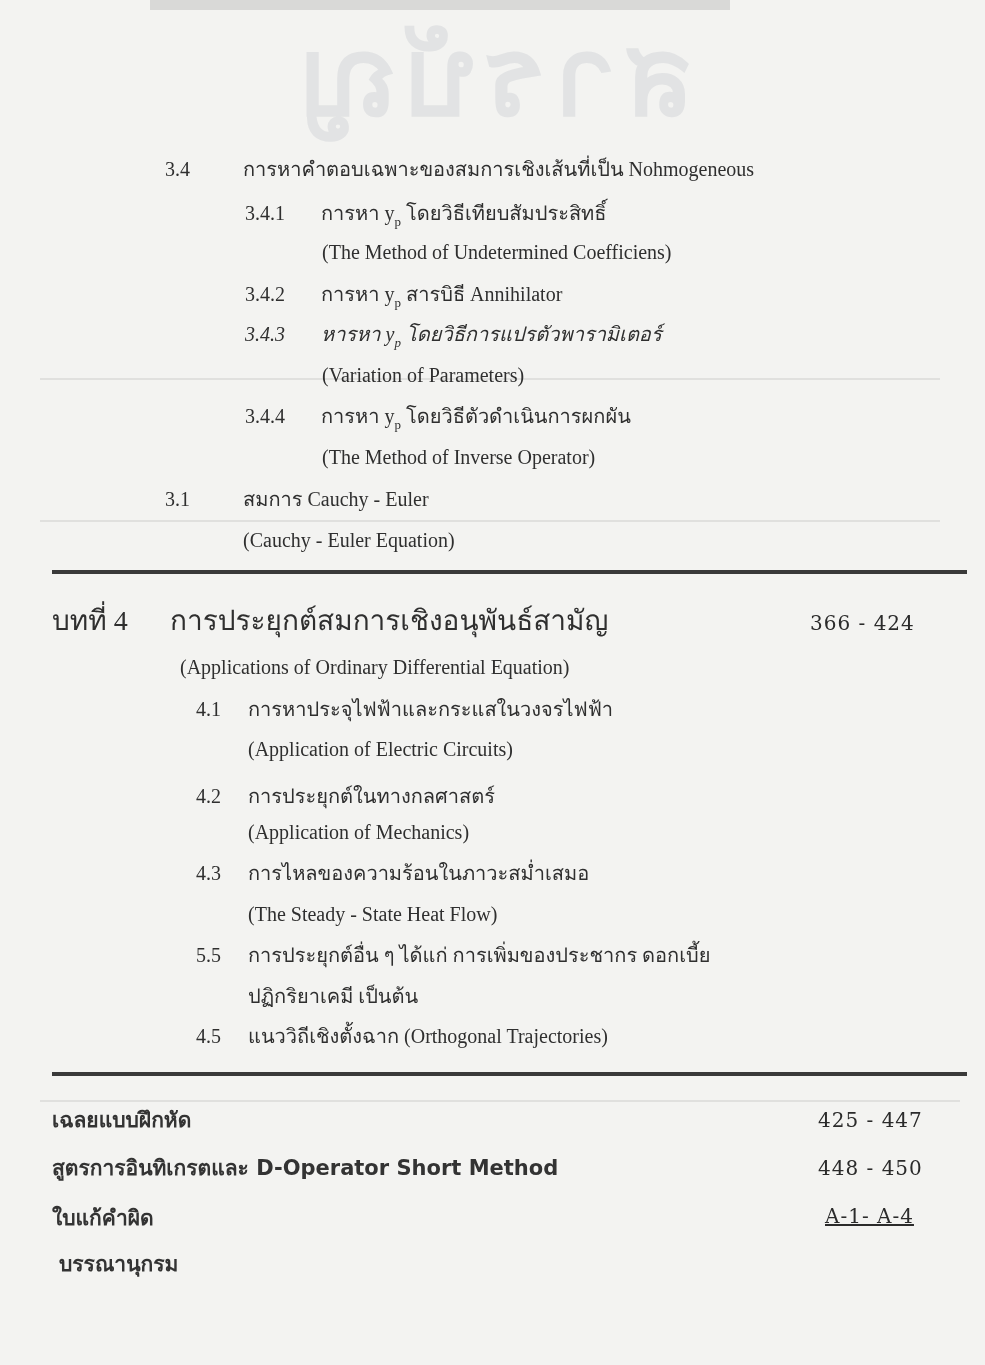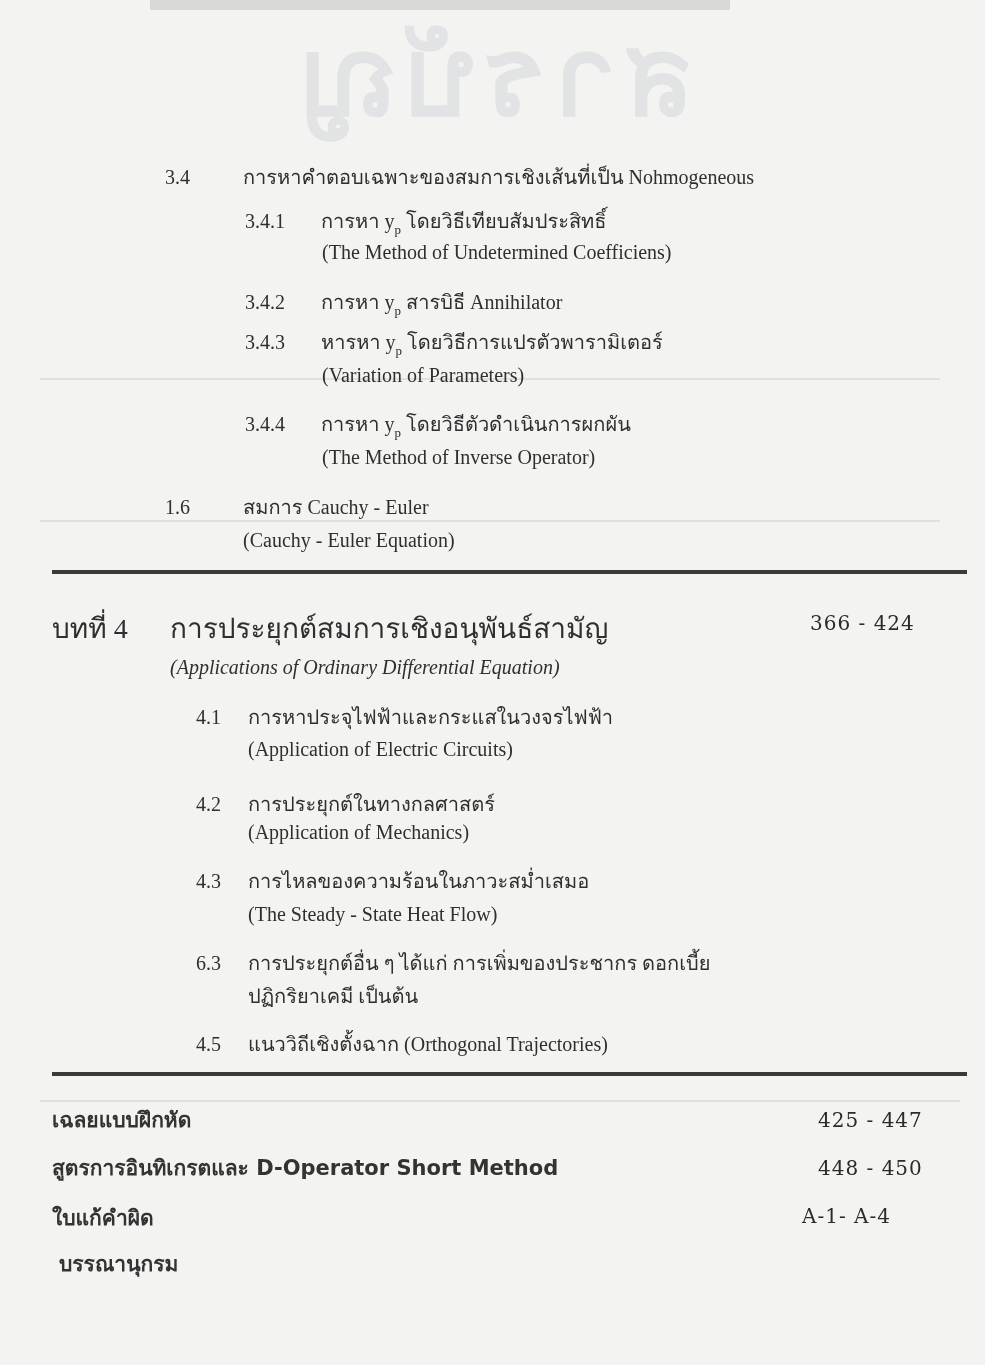--- a/index.html
+++ b/index.html
@@ -45,21 +45,20 @@
     }
     .row {
       position: absolute;
       white-space: nowrap;
       font-size: 20px;
       line-height: 24px;
       color: #2f2f2f;
     }
     .num {
       display: inline-block;
-      margin-top: 8px;
     }
     .sub {
       font-size: 13px;
       vertical-align: -6px;
     }
     .pages {
       position: absolute;
       white-space: nowrap;
       font-size: 20px;
       line-height: 24px;
@@ -103,50 +102,50 @@
       <span class="num" style="width:76px;">3.4.1</span><span>การหา y</span><span class="sub">p</span><span> โดยวิธีเทียบสัมประสิทธิ์</span>
     </div>
     <div class="row" style="left:322px;top:240px;">
       <span>(The Method of Undetermined Coefficiens)</span>
     </div>
 
     <div class="row" style="left:245px;top:282px;">
       <span class="num" style="width:76px;">3.4.2</span><span>การหา y</span><span class="sub">p</span><span> สารบิธี Annihilator</span>
     </div>
 
-    <div class="row" style="left:245px;top:322px;">
+    <div class="row" style="left:245px;top:322px;font-style:italic;">
       <span class="num" style="width:76px;">3.4.3</span><span>หารหา y</span><span class="sub">p</span><span> โดยวิธีการแปรตัวพารามิเตอร์</span>
     </div>
     <div class="row" style="left:322px;top:363px;">
       <span>(Variation of Parameters)</span>
     </div>
 
     <div class="row" style="left:245px;top:404px;">
       <span class="num" style="width:76px;">3.4.4</span><span>การหา y</span><span class="sub">p</span><span> โดยวิธีตัวดำเนินการผกผัน</span>
     </div>
     <div class="row" style="left:322px;top:445px;">
       <span>(The Method of Inverse Operator)</span>
     </div>
 
     <div class="row" style="left:165px;top:487px;">
-      <span class="num" style="width:78px;">1.6</span><span>สมการ Cauchy - Euler</span>
+      <span class="num" style="width:78px;">3.1</span><span>สมการ Cauchy - Euler</span>
     </div>
     <div class="row" style="left:243px;top:528px;">
       <span>(Cauchy - Euler Equation)</span>
     </div>
   </div>
 
   <div class="rule" style="top:570px;"></div>
 
   <div>
     <div class="row chapter" style="left:52px;top:609px;">
       <span class="num" style="width:118px;">บทที่ 4</span><span>การประยุกต์สมการเชิงอนุพันธ์สามัญ</span>
     </div>
     <div class="pages" style="left:810px;top:611px;">366 - 424</div>
-    <div class="row" style="left:170px;top:655px;font-style:italic;">
+    <div class="row" style="left:180px;top:655px;">
       <span>(Applications of Ordinary Differential Equation)</span>
     </div>
 
     <div class="row" style="left:196px;top:697px;">
       <span class="num" style="width:52px;">4.1</span><span>การหาประจุไฟฟ้าและกระแสในวงจรไฟฟ้า</span>
     </div>
     <div class="row" style="left:248px;top:737px;">
       <span>(Application of Electric Circuits)</span>
     </div>
 
@@ -158,21 +157,21 @@
     </div>
 
     <div class="row" style="left:196px;top:861px;">
       <span class="num" style="width:52px;">4.3</span><span>การไหลของความร้อนในภาวะสม่ำเสมอ</span>
     </div>
     <div class="row" style="left:248px;top:902px;">
       <span>(The Steady - State Heat Flow)</span>
     </div>
 
     <div class="row" style="left:196px;top:943px;">
-      <span class="num" style="width:52px;">6.3</span><span>การประยุกต์อื่น ๆ ได้แก่ การเพิ่มของประชากร ดอกเบี้ย</span>
+      <span class="num" style="width:52px;">5.5</span><span>การประยุกต์อื่น ๆ ได้แก่ การเพิ่มของประชากร ดอกเบี้ย</span>
     </div>
     <div class="row" style="left:248px;top:984px;text-align:right;">
       <span>ปฏิกริยาเคมี เป็นต้น</span>
     </div>
 
     <div class="row" style="left:196px;top:1024px;">
       <span class="num" style="width:52px;">4.5</span><span>แนววิถีเชิงตั้งฉาก (Orthogonal Trajectories)</span>
     </div>
   </div>
 
@@ -185,19 +184,19 @@
     <div class="pages" style="left:818px;top:1108px;">425 - 447</div>
 
     <div class="row back-item" style="left:52px;top:1156px;">
       <span>สูตรการอินทิเกรตและ D-Operator Short Method</span>
     </div>
     <div class="pages" style="left:818px;top:1156px;">448 - 450</div>
 
     <div class="row back-item" style="left:52px;top:1206px;">
       <span>ใบแก้คำผิด</span>
     </div>
-    <div class="pages" style="left:802px;top:1204px;">A-1- A-4</div>
+    <div class="pages" style="left:825px;top:1204px;text-decoration:underline;">A-1- A-4</div>
 
     <div class="row back-item" style="left:59px;top:1252px;">
       <span>บรรณานุกรม</span>
     </div>
   </div>
 </div>
 
 </body></html>

